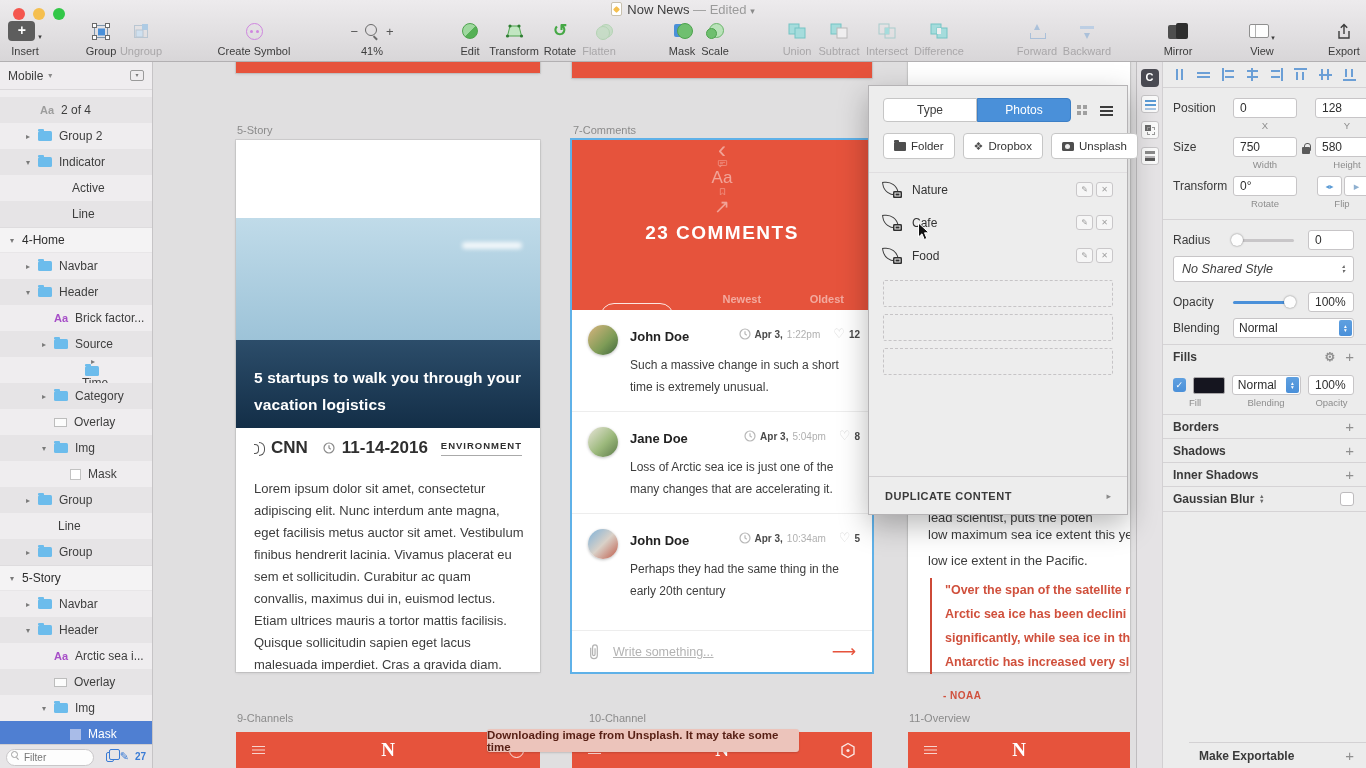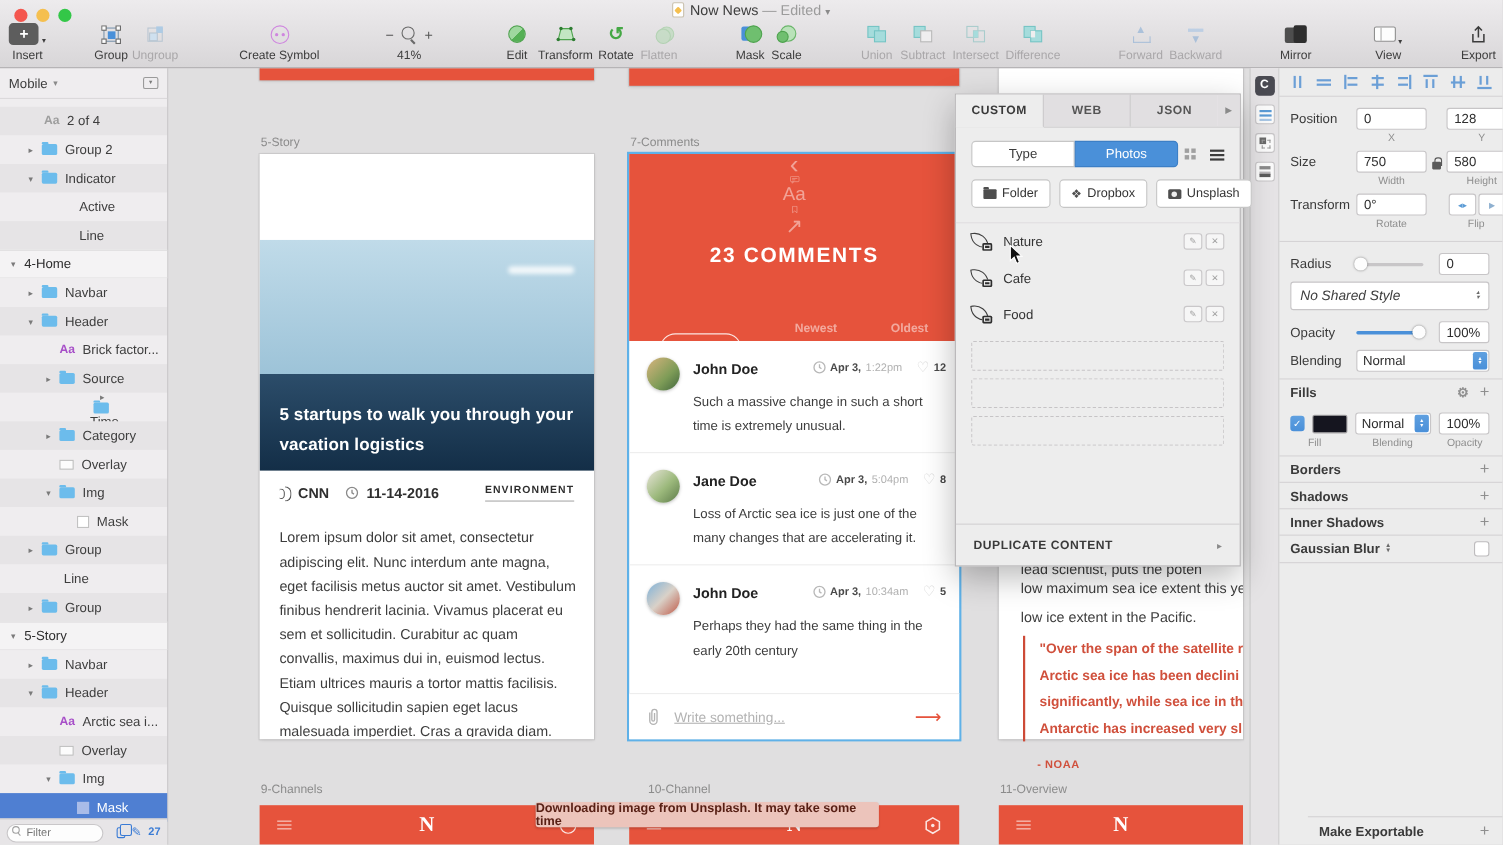--- a/index.html
+++ b/index.html
@@ -115,21 +115,21 @@
   .photo { position:relative; height:210px; overflow:hidden; }
   .sky { height:122px; background:linear-gradient(#c0dbe9,#9dc3d8); position:relative; }
   .cloud { position:absolute; right:18px; top:24px; width:60px; height:7px; background:rgba(255,255,255,.8); border-radius:4px; filter:blur(2px); }
   .sea { height:88px; background:linear-gradient(#2c4d6a,#132e47); }
   .story-title { position:absolute; left:18px; right:10px; bottom:10px; color:#fff; font-size:15.5px;
     font-weight:bold; line-height:27px; letter-spacing:.1px; }
   .metarow { height:36px; display:flex; align-items:center; padding:0 18px; gap:7px; margin-top:2px; }
   .src-ic{position:relative;width:10px;height:13px;flex:none;}
   .src-ic::before{content:"";position:absolute;left:0px;top:2px;width:4px;height:8px;border:1.3px solid #555;border-left:none;border-radius:0 4px 4px 0;}
   .src-ic::after{content:"";position:absolute;left:5px;top:0px;width:5px;height:12px;border:1.3px solid #555;border-left:none;border-radius:0 6px 6px 0;}
-  .meta-b { font-size:13px; font-weight:bold; color:#2f2f2f; }
+  .meta-b { font-size:17px; font-weight:bold; color:#2f2f2f; }
   .clock { width:12px; height:12px; flex:none; }
   .cat-tag { margin-left:auto; font-size:9.5px; font-weight:bold; letter-spacing:1px; color:#2f2f2f;
     border-bottom:1px solid #aaa; padding-bottom:4px; }
   .story-body { padding:12px 16px 0 18px; font-size:13px; color:#3d3d3d; line-height:22px; height:204px; overflow:hidden; }
   
   .cm-head { height:170px; }
   .cm-count { text-align:center; color:#fff; font-size:19px; font-weight:bold; letter-spacing:1.5px; margin-top:4px; }
   .cm-tabs { display:flex; align-items:center; justify-content:space-between; padding:0 28px; margin-top:22px; }
   .pill { border:1px solid rgba(255,255,255,.85); border-radius:14px; padding:7px 24px; color:#fff;
     font-size:11px; font-weight:bold;margin-top:37px; }
@@ -742,26 +742,20 @@
     <div class="ab-label" style="left:756px;top:650px;">11-Overview</div>
     <div class="bot-head" style="left:755px;top:670px;width:222px;">
       <span class="burger"></span>
       <span class="blogo">N</span>
     </div>
 
     <div class="notif">Downloading image from Unsplash. It may take some time</div>
   </div>
 
   <div class="craft">
-    <div class="cr-tabs">
-      <div class="cr-tab active">CUSTOM</div>
-      <div class="cr-tab">WEB</div>
-      <div class="cr-tab" style="border-right:none;">JSON</div>
-      <div class="cr-more"></div>
-    </div>
     <div class="cr-toggle-row">
       <div class="seg">
         <div class="seg-type">Type</div>
         <div class="seg-photos">Photos</div>
       </div>
       <span class="grid-ic"></span>
       <span class="list-ic"></span>
     </div>
     <div class="src-row">
       <div class="src-btn">

